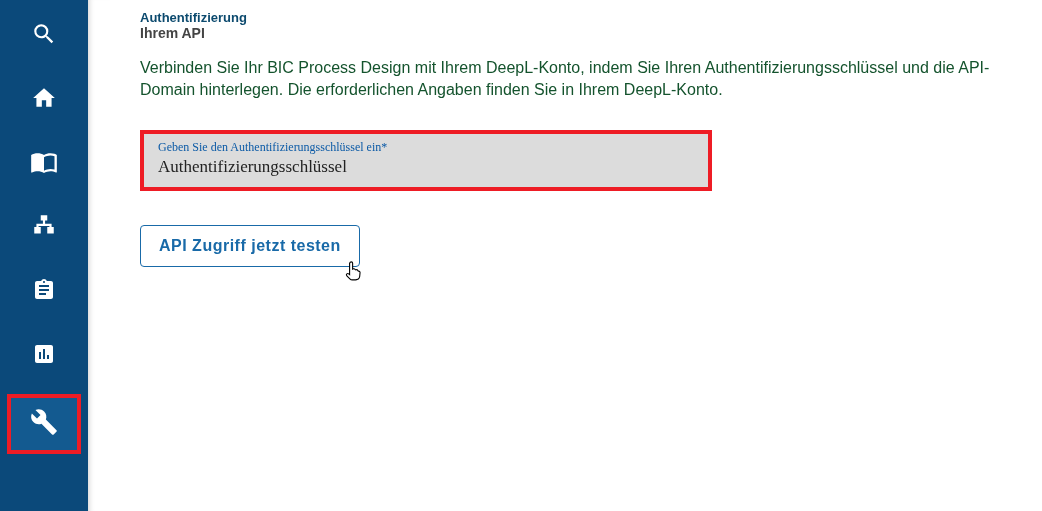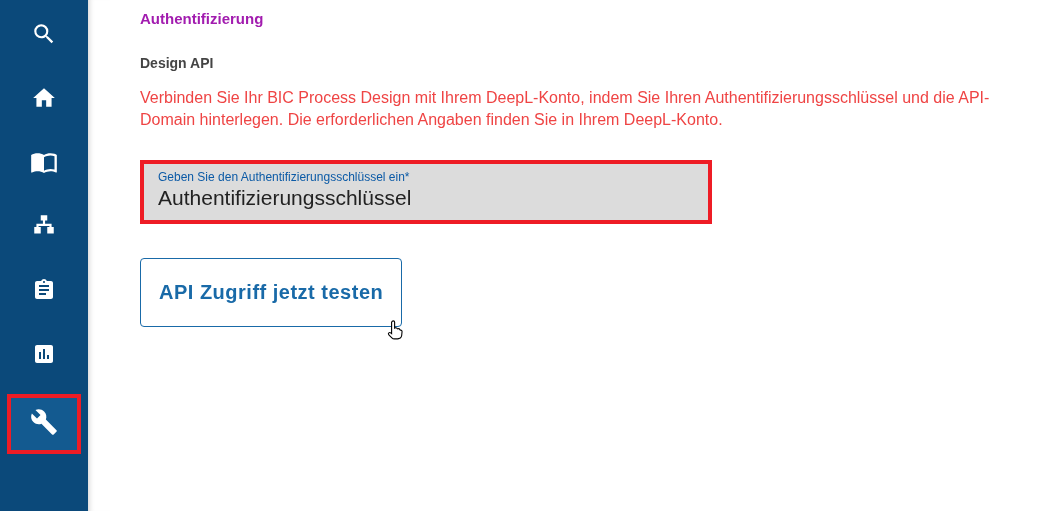--- a/index.html
+++ b/index.html
@@ -39,76 +39,76 @@
     flex: 0 0 22px;
   }
 
   .main {
     flex: 1;
     padding: 10px 30px 0 30px;
     overflow: hidden;
   }
 
   .section-header {
-    font-size: 15px;
+    font-size: 13px;
     font-weight: 700;
-    color: #a21caf;
-    margin-bottom: 28px;
+    color: #0c4a6e;
   }
 
   .sub-header {
     font-size: 14px;
     font-weight: 700;
     color: #444;
     margin-bottom: 16px;
   }
 
   .desc {
     font-size: 16px;
-    color: #ef4444;
+    color: #14532d;
     line-height: 1.4;
     margin-bottom: 28px;
     max-width: 870px;
   }
 
   .field-wrap {
     border: 4px solid #ee1c25;
     width: 572px;
     padding: 0;
     margin-bottom: 34px;
+    font-family: Liberation Serif, serif;
   }
   .field-inner {
     background: #dcdcdc;
     padding: 6px 14px 10px 14px;
   }
   .field-label {
     font-size: 12px;
     color: #0b5aa6;
     margin-bottom: 2px;
   }
   .field-input {
     width: 100%;
     border: none;
     background: transparent;
-    font-size: 21px;
+    font-size: 17px;
     color: #222;
     outline: none;
     padding: 0;
     font-family: inherit;
   }
 
   .test-btn {
     display: inline-block;
     border: 1.5px solid #196aa8;
     color: #196aa8;
     background: #fff;
-    font-size: 20px;
+    font-size: 16px;
     font-weight: 700;
     letter-spacing: 0.5px;
-    padding: 22px 18px;
+    padding: 11px 18px;
     border-radius: 4px;
     cursor: pointer;
     position: relative;
   }
   .cursor {
     position: absolute;
     right: -6px;
     bottom: -22px;
   }
 </style>
@@ -176,21 +176,21 @@
     </div>
 
   </div>
 
   <div class="vdiv"></div>
 
   <div class="main">
 
     <div class="section-header">Authentifizierung</div>
 
-    <div class="sub-header">Design API</div>
+    <div class="sub-header">Ihrem API</div>
 
     <div class="desc">Verbinden Sie Ihr BIC Process Design mit Ihrem DeepL-Konto, indem Sie Ihren Authentifizierungsschlüssel und die API-Domain hinterlegen. Die erforderlichen Angaben finden Sie in Ihrem DeepL-Konto.</div>
 
     <div class="field-wrap">
       <div class="field-inner">
         <div class="field-label">Geben Sie den Authentifizierungsschlüssel ein*</div>
         <input class="field-input" type="text" value="Authentifizierungsschlüssel" style="">
       </div>
     </div>
 

